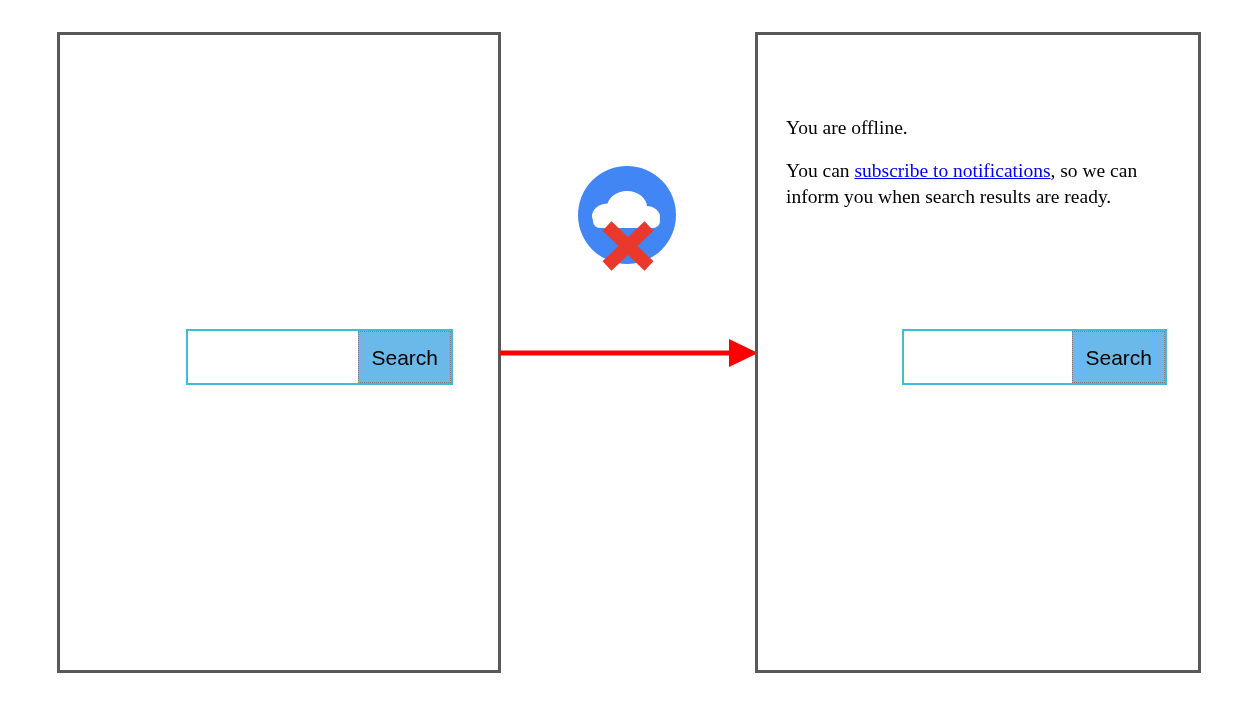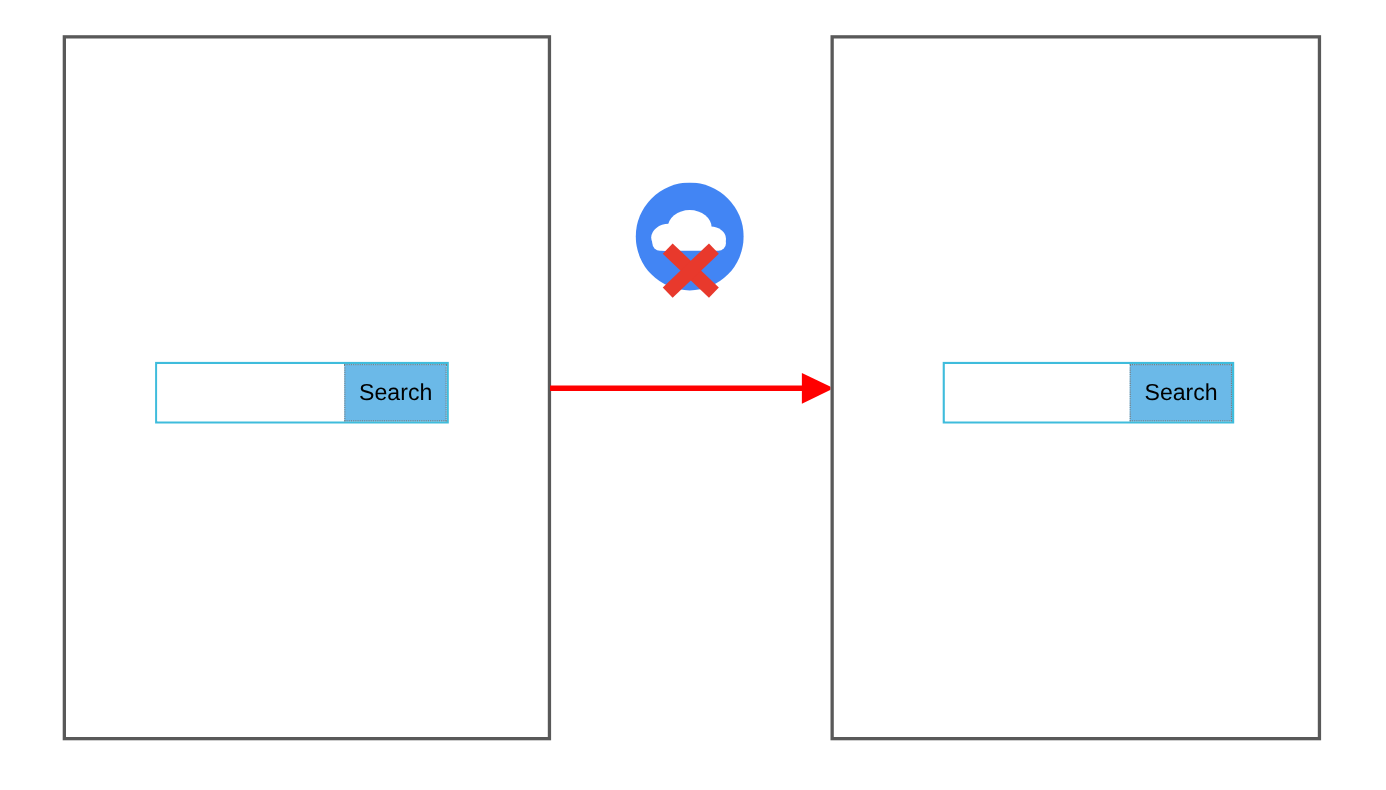--- a/index.html
+++ b/index.html
@@ -37,20 +37,21 @@
 
   
   .search-widget {
     position: absolute;
     box-sizing: border-box;
     display: flex;
     align-items: stretch;
     border: 2px solid #3FBCDC;
     background: #ffffff;
     height: 56px;
+    margin-left: 45px;
   }
   #search-widget-before {
     left: 81px;   
     top: 294px;   
     width: 267px;
   }
   #search-widget-after {
     left: 99px;   
     top: 294px;
     width: 265px;
@@ -152,19 +153,23 @@
   </g>
 
   <g stroke="#E8392C" stroke-width="13" stroke-linecap="butt">
     <line x1="33" y1="60" x2="75" y2="100"></line>
     <line x1="75" y1="60" x2="33" y2="100"></line>
   </g>
 </svg>
 
 <div class="panel" id="panel-after">
 
+  <div class="offline-message">
+    <p>You are offline.</p>
+    <p><span>You can </span><a class="subscribe-link">subscribe to notifications</a><span>, so we can inform you when search results are ready.</span></p>
+  </div>
 
   <div class="search-widget" id="search-widget-after">
     <input class="search-input" type="text" value="" placeholder="" style="">
     <div class="search-button">Search</div>
   </div>
 
 </div>
 
 </body></html>

